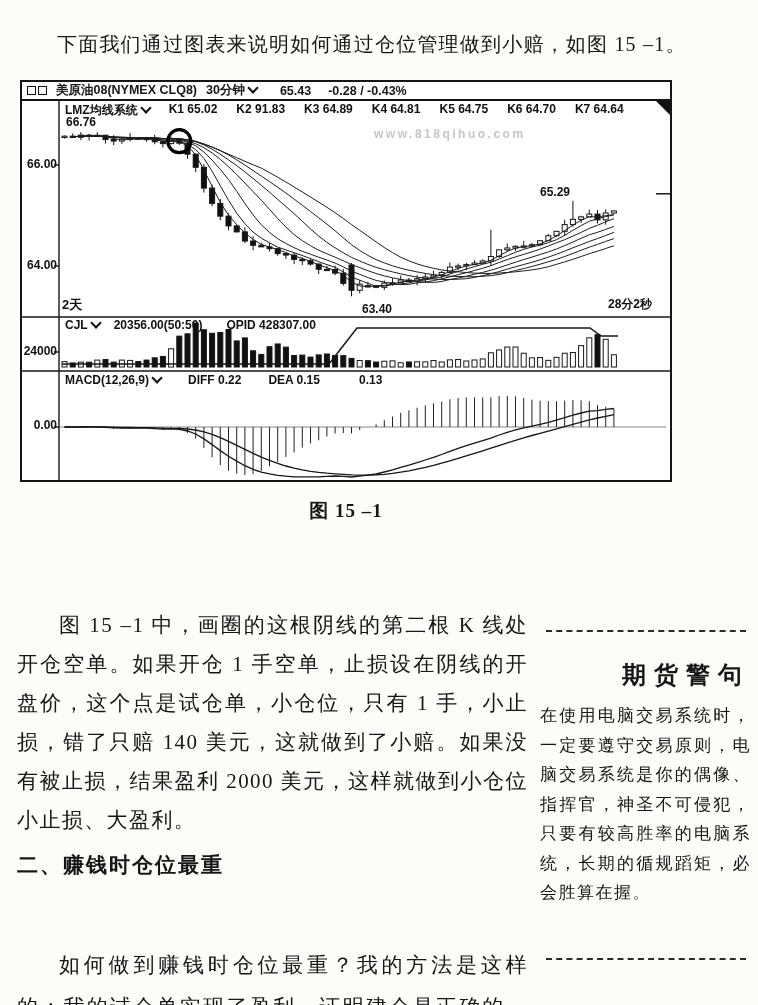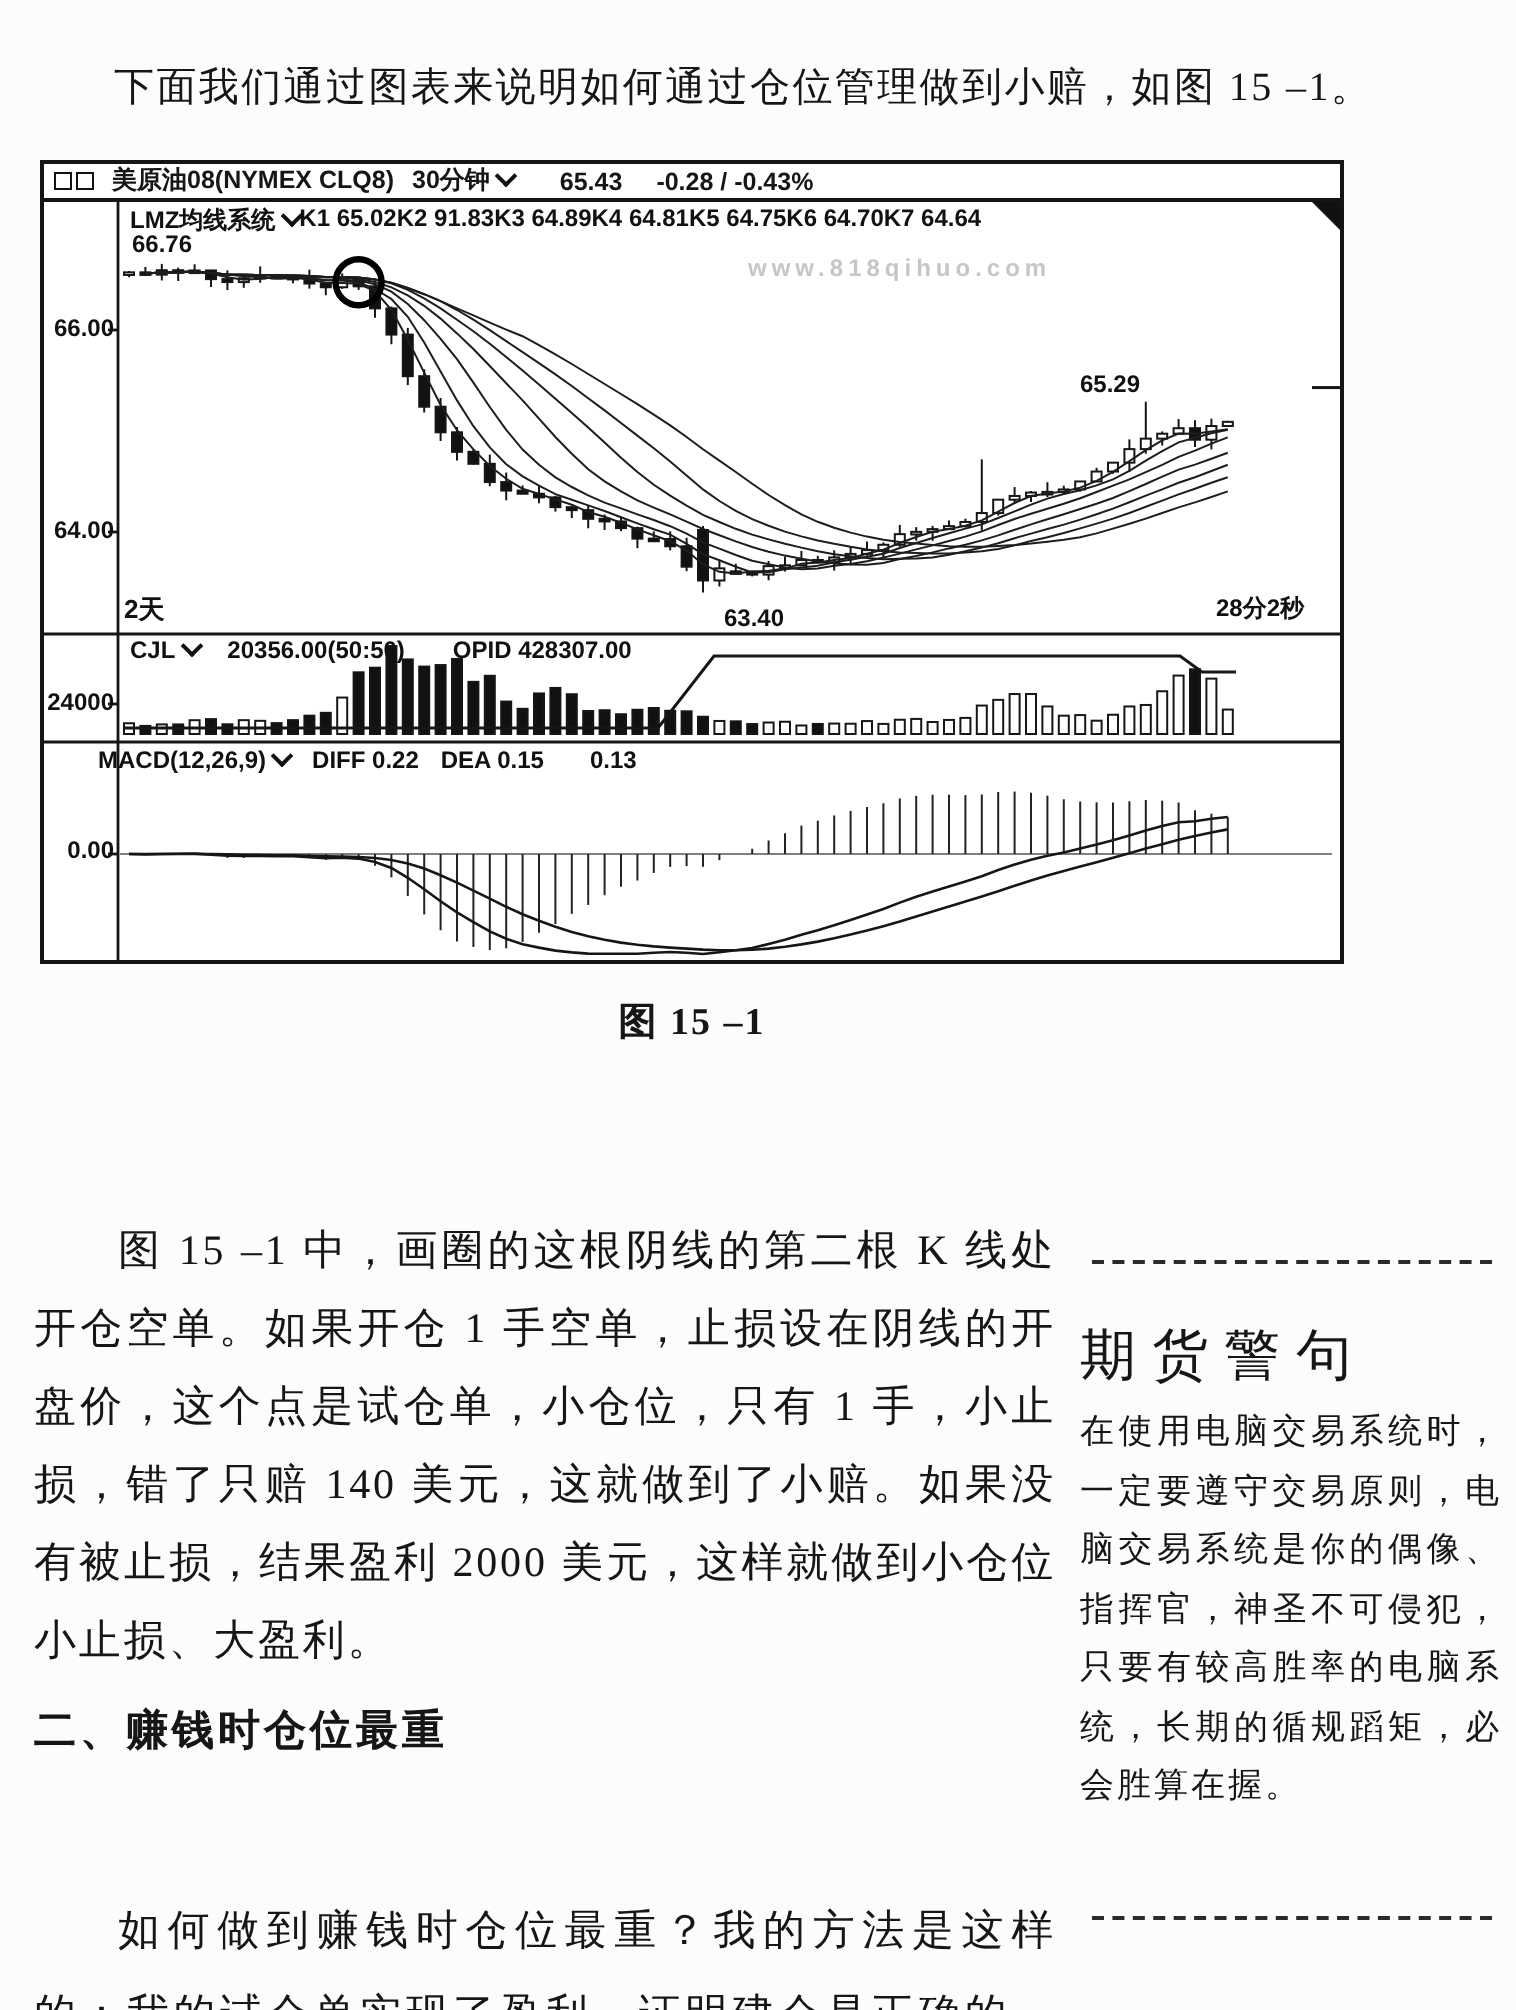--- a/index.html
+++ b/index.html
@@ -10,35 +10,35 @@
   .intro{left:17px;top:9px;width:724px;font-size:20px;line-height:30px;letter-spacing:1.2px;text-indent:2em;}
   .fig-caption{left:20px;top:498px;width:652px;text-align:center;font-weight:bold;font-size:19px;letter-spacing:1px;}
   .para1{left:17px;top:585px;width:511px;font-size:21px;line-height:39px;letter-spacing:1.4px;
          text-align:justify;text-indent:2em;}
   .h2{left:17px;top:851px;font-family:"Liberation Sans","DejaVu Sans",sans-serif;
       font-weight:bold;font-size:21px;letter-spacing:2px;}
   .para2{left:17px;top:923px;width:511px;font-size:21px;line-height:42px;letter-spacing:1.4px;
          text-align:justify;text-indent:2em;}
   
   .sb-rule{left:546px;width:200px;border-top:2px dashed #2a2a2a;height:0;}
-  .sb-title{left:540px;top:659px;width:210px;text-align:left;font-weight:normal;font-size:28px;letter-spacing:8px;}
+  .sb-title{left:540px;top:659px;width:210px;text-align:right;font-weight:bold;font-size:24px;letter-spacing:8px;}
   .sb-body{left:540px;top:701px;width:211px;font-size:17px;line-height:29.5px;letter-spacing:1.5px;
            text-align:justify;font-weight:500;}
   
   .chart-box{left:20px;top:80px;width:652px;height:402px;border:2px solid #151515;box-sizing:border-box;
              background:#fff;font-family:"Liberation Sans","DejaVu Sans",sans-serif;}
   .titlebar{height:17px;border-bottom:2px solid #151515;display:flex;align-items:center;gap:9px;
             padding:0 5px;font-weight:bold;font-size:12.5px;white-space:nowrap;}
   .win-icon{display:inline-flex;gap:2px;}
   .win-icon i{width:7px;height:7px;border:1.5px solid #111;display:inline-block;}
   .caret{width:6px;height:6px;border-right:2px solid #111;border-bottom:2px solid #111;
          display:inline-block;transform:rotate(45deg);margin-left:4px;vertical-align:2px;}
   .clbl{position:absolute;font-weight:bold;font-size:12px;white-space:nowrap;color:#111;}
   .gut{width:35px;text-align:right;left:0;}
-  .ma-header{display:flex;gap:0;}
+  .ma-header{display:flex;gap:19px;}
   #chart-svg{position:absolute;left:0;top:19px;}
   .wm{left:352px;top:44px;}
   .wm-brand{display:flex;align-items:center;gap:3px;color:#cb2c10;font-size:22px;font-weight:bold;
             letter-spacing:1px;border-bottom:2px solid #d75а2c;border-bottom:2px solid #d7552c;padding-bottom:1px;}
   .wm-url{color:#c6c6c6;font-size:12px;font-weight:bold;letter-spacing:2.5px;margin-top:1px;}
 </style>
 </head>
 <body>
 
 <p class="abs intro">下面我们通过图表来说明如何通过仓位管理做到小赔，如图 15 –1。</p>
@@ -369,21 +369,21 @@
   <div class="clbl" style="left:40px;top:214px;font-size:13px;">2天</div>
   <div class="clbl" style="left:586px;top:214px;">28分2秒</div>
 
   <div class="clbl" style="left:43px;top:236px;display:flex;gap:14px;">
     <span><span>CJL</span><span class="caret"></span></span>
     <span>20356.00(50:50)</span>
     <span style="margin-left:10px;">OPID 428307.00</span>
   </div>
   <div class="clbl gut" style="top:262px;">24000</div>
 
-  <div class="clbl" style="left:27px;top:291px;display:flex;gap:11px;">
+  <div class="clbl" style="left:43px;top:291px;display:flex;gap:27px;">
     <span><span>MACD(12,26,9)</span><span class="caret"></span></span>
     <span>DIFF 0.22</span>
     <span>DEA 0.15</span>
     <span style="margin-left:12px;">0.13</span>
   </div>
   <div class="clbl gut" style="top:336px;">0.00</div>
 
   <div class="abs wm">
     <div class="wm-url">www.818qihuo.com</div>
   </div>

